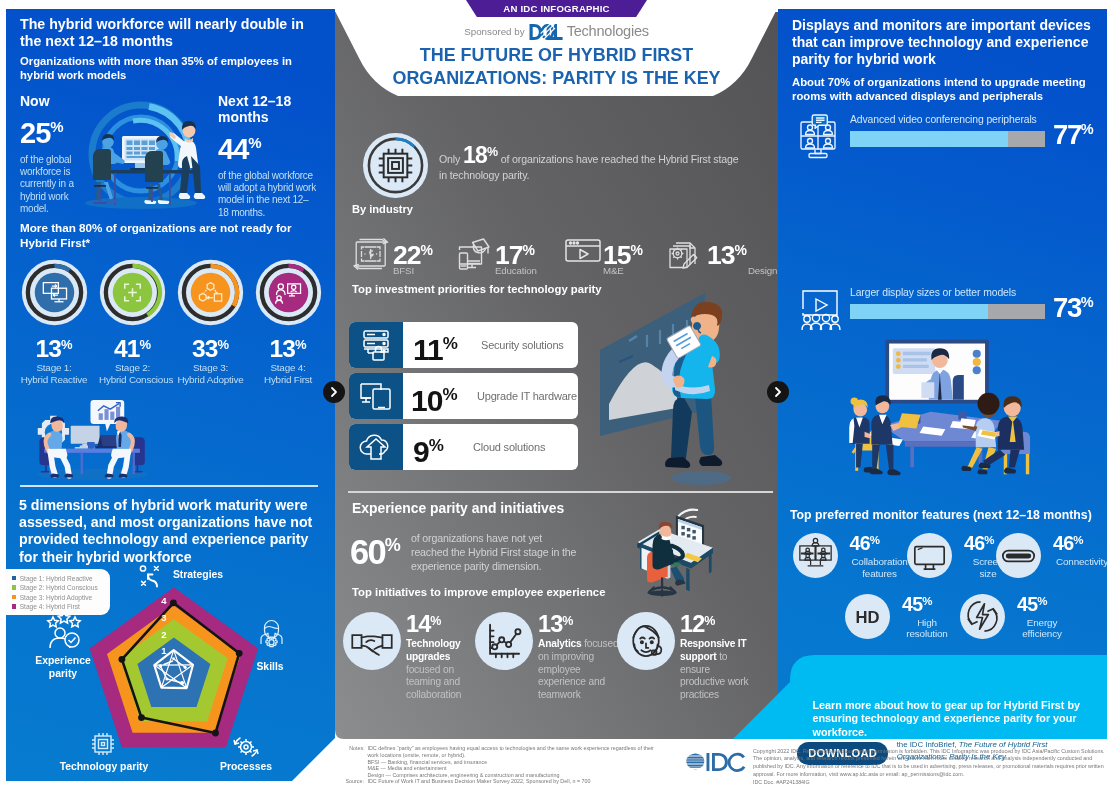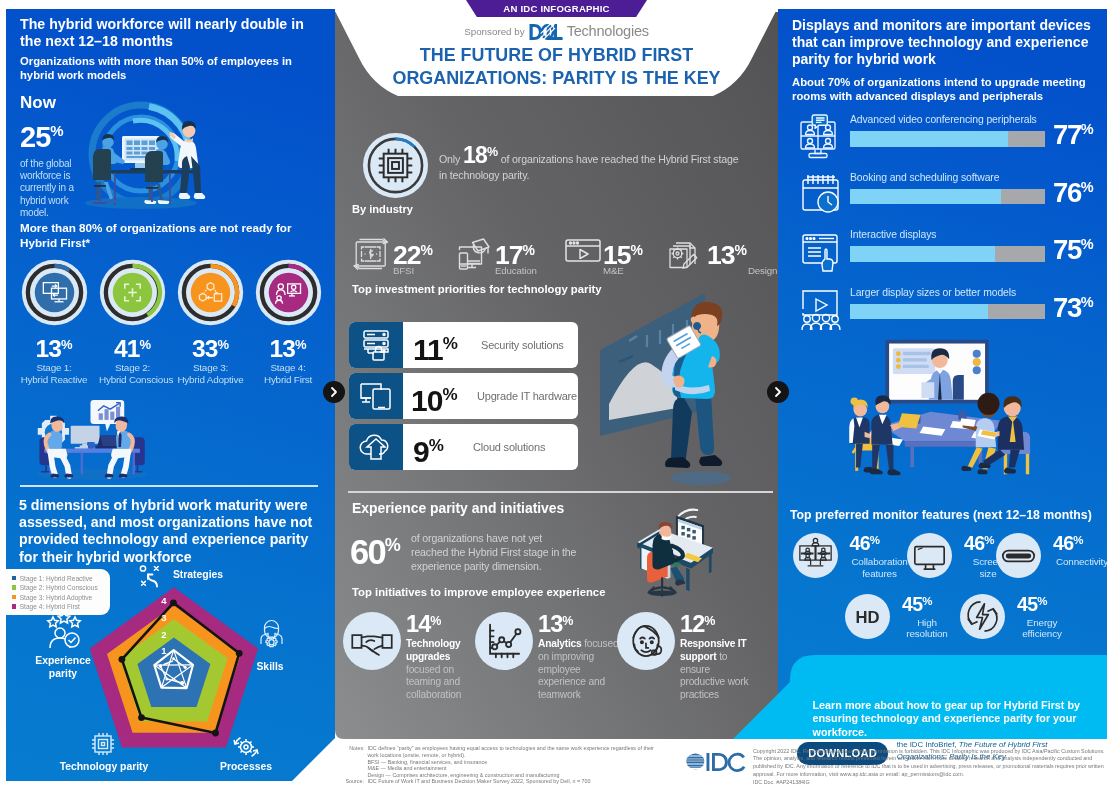--- a/index.html
+++ b/index.html
@@ -19,21 +19,21 @@
   #dell-logo { display:inline-block; vertical-align:-4px; }
   #dell-tech { font-size:14.6px; color:#8a8a8a; letter-spacing:-0.25px; vertical-align:1px; margin-left:0px;}
 
   
   #main-title { left:335px; top:44px; width:443px; text-align:center; color:#1b63ae;
       font-size:17.9px; font-weight:bold; line-height:22.5px; letter-spacing:0px; }
 
   
   .ltitle { left:20px; top:16px; width:288px; color:#fff; font-size:14.2px; font-weight:bold; line-height:17.4px; }
   .lsub  { left:20px; top:54px; width:278px; color:#fff; font-size:11.25px; font-weight:bold; line-height:14px; }
-  .small-lbl { color:#fff; font-size:17px; font-weight:bold; }
+  .small-lbl { color:#fff; font-size:14px; font-weight:bold; }
   .bignum { color:#fff; font-weight:bold; font-size:29px; line-height:29px; letter-spacing:-1px;}
   .bignum sup { font-size:15px; font-weight:bold; vertical-align:11px; letter-spacing:0;}
   .desc { color:#c3dff4; font-size:10px; line-height:12.2px; letter-spacing:-0.25px;}
 
   .ready { left:20px; top:221px; width:272px; color:#fff; font-size:11.7px; font-weight:bold; line-height:14.5px; }
 
   .stage { position:absolute; width:67px; text-align:center; }
   .stage .num { color:#fff; font-weight:bold; font-size:24.5px; letter-spacing:-0.8px; line-height:26px;}
   .stage .num sup { font-size:13px; vertical-align:8px; letter-spacing:0;}
   .stage .cap { color:#c3dff4; font-size:9.9px; line-height:11.6px; margin-top:0px; letter-spacing:-0.2px; white-space:nowrap;}
@@ -103,28 +103,33 @@
     <path d="M335,9 L778,9 L778,739 L344,739 Q335,739 335,730 L335,9 Z" fill="url(#greygrad)"></path>
     <path d="M6,9 L335,9 L335,738 L292,781 L6,781 Z" fill="url(#bluegrad)"></path>
     <path d="M778,9 L1107,9 L1107,739 L778,739 Z" fill="url(#bluegrad2)"></path>
     <path d="M335,11 L359,58 Q372,85 398,96 L713,96 Q739,85 752,58 L776,11 Z" fill="#ffffff"></path>
     <rect x="335" y="0" width="443" height="12" fill="#ffffff"></rect>
     <path d="M790,739 L790,680 Q790,655 815,655 L1107,655 L1107,739 Z" fill="#00bbf2"></path>
     <path d="M733,739 L790,682 L790,739 Z" fill="#00bbf2"></path>
   </svg>
 
   <div class="abs ltitle">The hybrid workforce will nearly double in the next 12–18 months</div>
-  <div class="abs lsub">Organizations with more than 50% of employees in hybrid work models</div>
+  <div class="abs lsub">Organizations with more than 35% of employees in hybrid work models</div>
 
   <div class="abs" style="left:20px; top:93px; width:80px;">
     <div class="small-lbl">Now</div>
     <div class="bignum" style="margin-top:3px;"><span>25</span><sup>%</sup></div>
     <div class="desc" style="margin-top:6px;width:62px;">of the global workforce is currently in a hybrid work model.</div>
   </div>
 
+  <div class="abs" style="left:218px; top:93px; width:110px;">
+    <div class="small-lbl">Next 12–18 months</div>
+    <div class="bignum" style="margin-top:3px;"><span>44</span><sup>%</sup></div>
+    <div class="desc" style="margin-top:6px;width:98px;">of the global workforce will adopt a hybrid work model in the next 12–18 months.</div>
+  </div>
 
   <svg class="abs" style="left:80px;top:88px;" width="126" height="124" viewBox="0 0 126 124">
     <g fill="none">
       <circle cx="61" cy="66" r="49" stroke="#1b7bcd" stroke-width="7"></circle>
       <circle cx="61" cy="66" r="37" stroke="#2b90e0" stroke-width="5"></circle>
       <path d="M53,33 A37,37 0 0 1 97,73" stroke="#5dc2f1" stroke-width="5"></path>
       <path d="M69,18.5 A49,49 0 0 1 109,72" stroke="#5dc2f1" stroke-width="6.5"></path>
     </g>
     <ellipse cx="61" cy="115" rx="56" ry="6" fill="#1070c6"></ellipse>
 
@@ -803,57 +808,21 @@
         <path d="M22,5 h8.5 M22,7.2 h8.5 M22,9.4 h5.5"></path>
       </g>
     </svg>
     <div class="abs barlabel" style="left:58px;top:2px;">Advanced video conferencing peripherals</div>
     <div class="abs bartrack" style="left:58px;top:19px;width:195px;">
         <div class="barfill" style="width:158px;"></div>
       </div>
     <div class="abs barval" style="left:261px;top:3px;"><span>77</span><sup>%</sup></div>
   </div>
 
-  <div class="abs barrow" style="left:792px;top:169.6px;width:310px;height:48px;">
-    <svg class="abs" style="left:5px;top:2px;" width="48" height="44" viewBox="0 0 48 44">
-      <g stroke="#fff" fill="none" stroke-width="1.4">
-        <rect x="6" y="8" width="35" height="30" rx="2"></rect>
-        <path d="M6,16 h35"></path>
-        <path d="M11,3 v9 M16,3 v9 M21,3 v9 M26,3 v9 M31,3 v9 M36,3 v9"></path>
-        <path d="M10,5 h28"></path>
-        <circle cx="31" cy="30" r="10" fill="#0a70cd"></circle>
-        <path d="M31,24 v6 l4,3"></path>
-      </g>
-    </svg>
-    <div class="abs barlabel" style="left:58px;top:2px;">Booking and scheduling software</div>
-    <div class="abs bartrack" style="left:58px;top:19px;width:195px;">
-        <div class="barfill" style="width:151px;"></div>
-      </div>
-    <div class="abs barval" style="left:261px;top:3px;"><span>76</span><sup>%</sup></div>
-  </div>
-
-  <div class="abs barrow" style="left:792px;top:227.2px;width:310px;height:48px;">
-    <svg class="abs" style="left:5px;top:2px;" width="48" height="44" viewBox="0 0 48 44">
-      <g stroke="#fff" fill="none" stroke-width="1.4">
-        <rect x="6" y="6" width="34" height="28" rx="2"></rect>
-        <path d="M6,13 h34"></path>
-        <circle cx="10" cy="9.5" r="0.9" fill="#fff"></circle>
-          <circle cx="13.5" cy="9.5" r="0.9" fill="#fff"></circle>
-          <circle cx="17" cy="9.5" r="0.9" fill="#fff"></circle>
-        <path d="M22,9.5 h15"></path>
-        <path d="M11,19 h13 M11,23 h13 M11,27 h13"></path>
-        <path d="M28,22 v8 q-3,2 -3,6 l1,6 h9 l1,-8 q0,-4 -4,-4 h-2 v-8 q0,-2 -1,-2 q-1,0 -1,2 z" fill="#0a70cd"></path>
-      </g>
-    </svg>
-    <div class="abs barlabel" style="left:58px;top:2px;">Interactive displays</div>
-    <div class="abs bartrack" style="left:58px;top:19px;width:195px;">
-        <div class="barfill" style="width:145px;"></div>
-      </div>
-    <div class="abs barval" style="left:261px;top:3px;"><span>75</span><sup>%</sup></div>
-  </div>
+
 
   <div class="abs barrow" style="left:792px;top:284.8px;width:310px;height:48px;">
     <svg class="abs" style="left:5px;top:0px;" width="48" height="48" viewBox="0 0 48 48">
       <g stroke="#fff" fill="none" stroke-width="1.4">
         <path d="M6,24 v-18 h34 v24 h-34 v-2"></path>
         <path d="M19,14 l11,6 l-11,6 z"></path>
         <circle cx="10" cy="34" r="3.2"></circle>
           <circle cx="19" cy="33" r="3.6"></circle>
           <circle cx="29" cy="33" r="3.6"></circle>
           <circle cx="38" cy="34" r="3.2"></circle>

